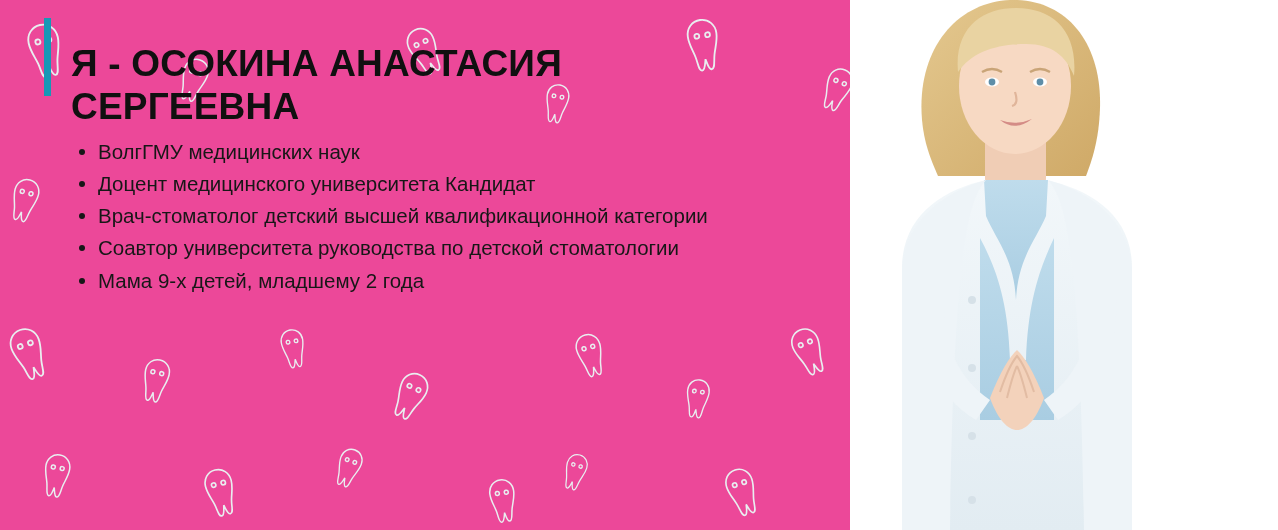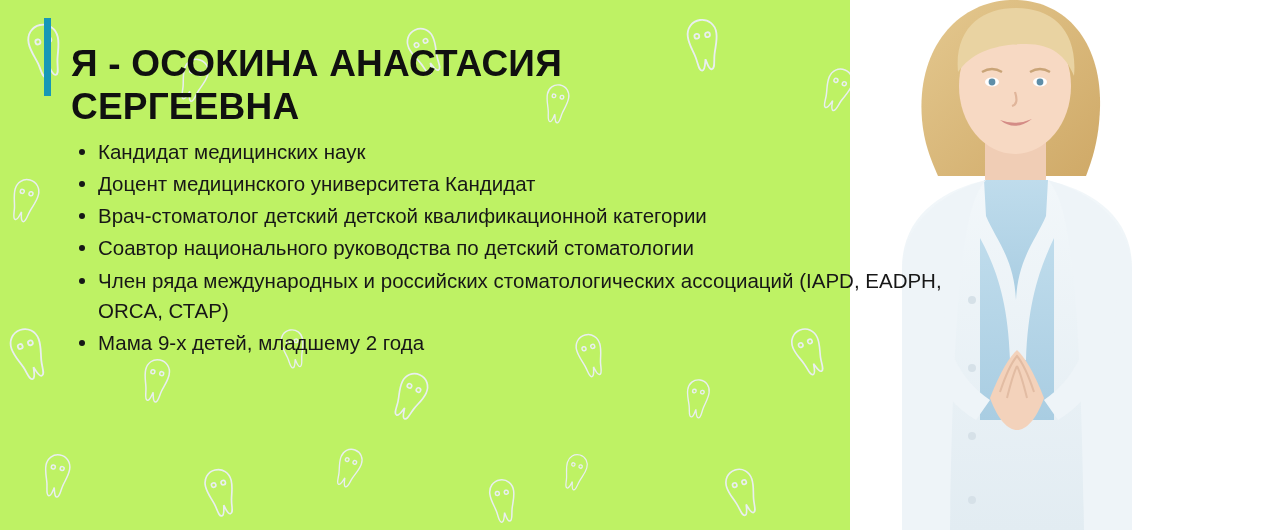--- a/index.html
+++ b/index.html
@@ -12,21 +12,21 @@
     overflow: hidden;
     background: #ffffff;
     font-family: "Liberation Sans", sans-serif;
     color: #1b1b1b;
   }
 
   .slide {
     position: relative;
     width: 1210px;
     height: 530px;
-    background: #bef264;
+    background: #ec4899;
     overflow: hidden;
   }
 
   
   .pattern {
     position: absolute;
     inset: 0;
     pointer-events: none;
     z-index: 0;
   }
@@ -203,21 +203,20 @@
       <path d="M177 398 C 173 382 170 372 167 366" stroke="#e2bca3" stroke-width="2" fill="none"></path>
     </svg>
   </div>
 
   <div class="heading-wrap">
     <div class="accent-bar"></div>
     <h1 class="heading">Я - ОСОКИНА АНАСТАСИЯ СЕРГЕЕВНА</h1>
   </div>
 
   <ul class="bullets">
-    <li>Кандидат медицинских наук</li>
+    <li>ВолгГМУ медицинских наук</li>
     <li>Доцент медицинского университета Кандидат</li>
-    <li>Врач-стоматолог детский детской квалификационной категории</li>
-    <li>Соавтор национального руководства по детский стоматологии</li>
-    <li>Член ряда международных и российских стоматологических ассоциаций (IAPD, EADPH, ORCA, СТАР)</li>
+    <li>Врач-стоматолог детский высшей квалификационной категории</li>
+    <li>Соавтор университета руководства по детской стоматологии</li>
     <li>Мама 9-х детей, младшему 2 года</li>
   </ul>
 
 </div>
 
 </body></html>

